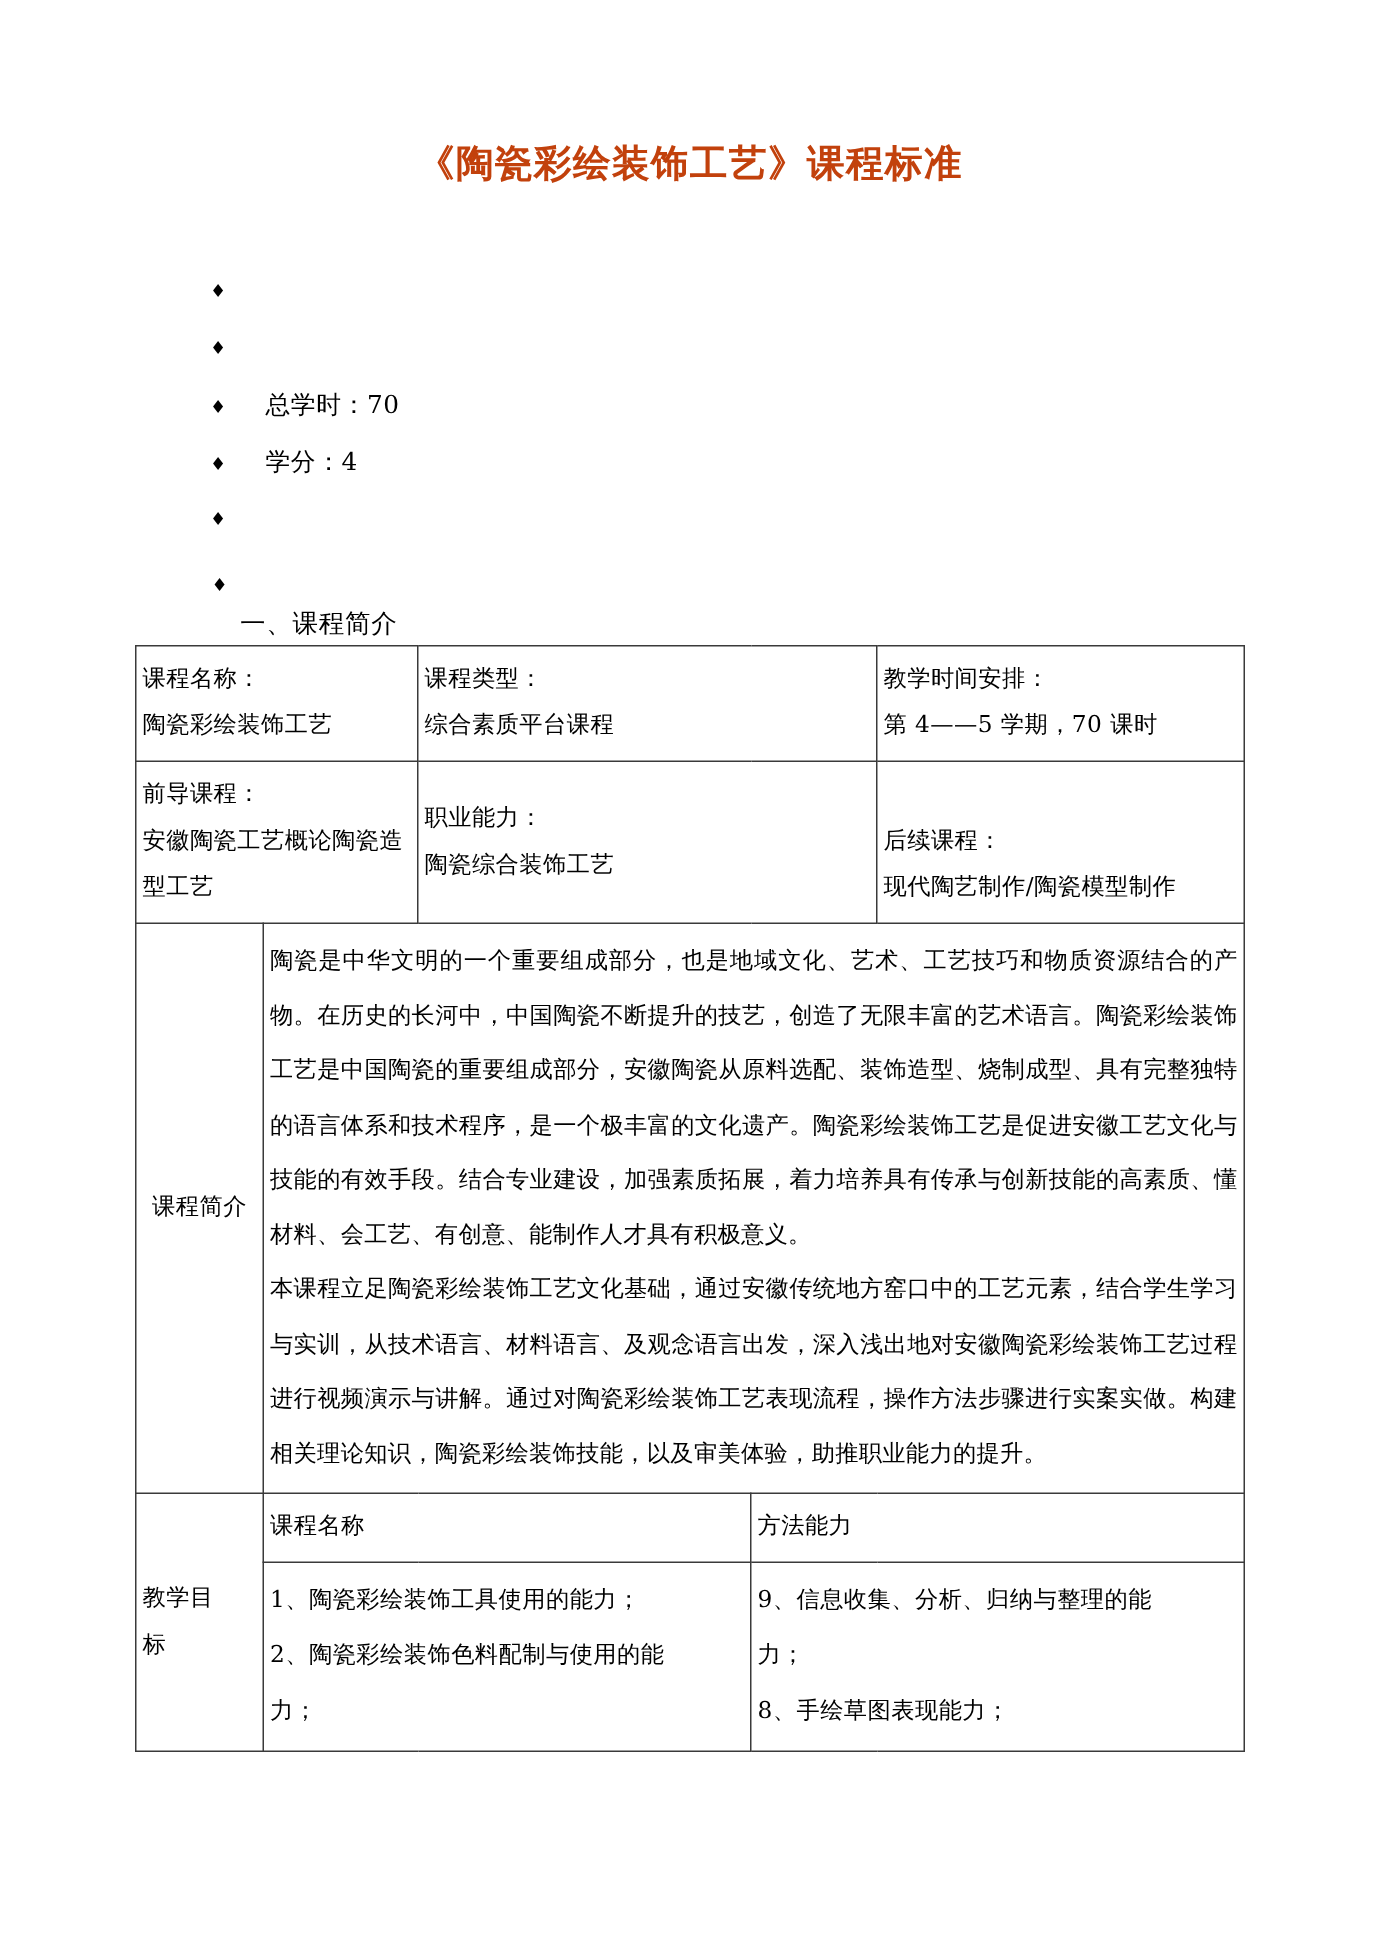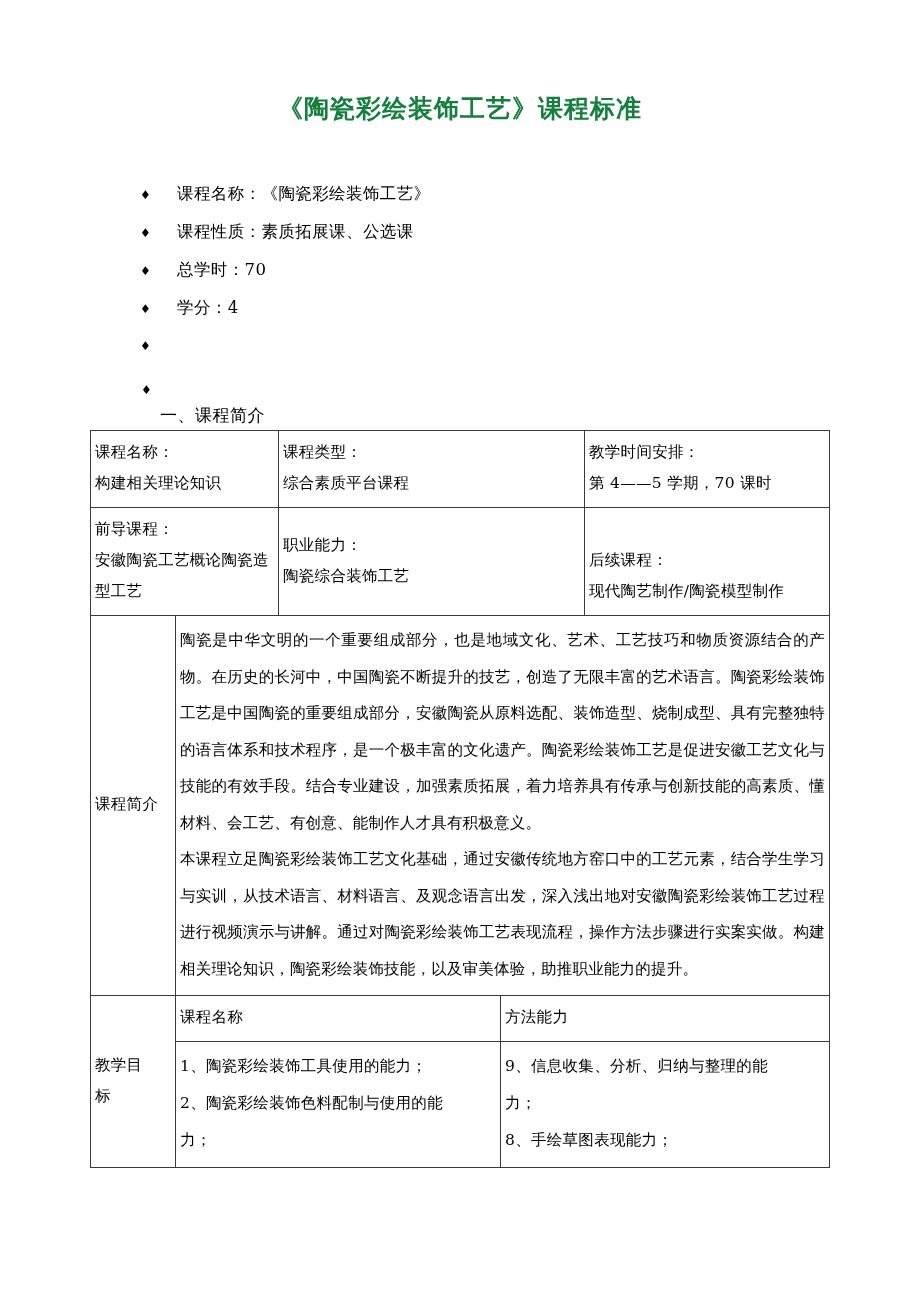--- a/index.html
+++ b/index.html
@@ -26,21 +26,21 @@
   .doc-title {
     position: absolute;
     top: 92px;
     left: 0;
     width: 920px;
     text-align: center;
     font-family: "DejaVu Serif", "Liberation Serif", serif;
     font-size: 25px;
     font-weight: bold;
     letter-spacing: 1px;
-    color: #15803d;
+    color: #c2410c;
   }
 
   
   .bullets {
     position: absolute;
     top: 175px;
     left: 140px;
     width: 700px;
   }
   .bullet-row {
@@ -101,42 +101,40 @@
 
   .cell-line { display: block; white-space: nowrap; }
   .cell-para {
     display: block;
     text-align: justify;
     text-justify: inter-ideograph;
     line-height: 36.5px;
     letter-spacing: 0.2px;
   }
   .intro-cell { padding: 14px 6px 10px 6px; }
-  .intro-label { text-align: left; padding-left: 4px; }
+  .intro-label { text-align: center; padding-left: 4px; }
 
   .goal-head { line-height: 36px; padding-top: 8px; padding-bottom: 6px; }
   .goal-body .cell-line { line-height: 37px; white-space: normal; }
 </style>
 </head>
 <body>
 
 <div class="page">
 
   <div class="doc-title">《陶瓷彩绘装饰工艺》课程标准</div>
 
   <div class="bullets">
 
     <div class="bullet-row">
       <span class="bullet-mark">♦</span>
-      <span class="bullet-text">课程名称：《陶瓷彩绘装饰工艺》</span>
-    </div>
-
-    <div class="bullet-row">
-      <span class="bullet-mark">♦</span>
-      <span class="bullet-text">课程性质：素质拓展课、公选课</span>
+    </div>
+
+    <div class="bullet-row">
+      <span class="bullet-mark">♦</span>
     </div>
 
     <div class="bullet-row">
       <span class="bullet-mark">♦</span>
       <span class="bullet-text">总学时：70</span>
     </div>
 
     <div class="bullet-row">
       <span class="bullet-mark">♦</span>
       <span class="bullet-text">学分：4</span>
@@ -160,21 +158,21 @@
       <col style="width:103px">
       <col style="width:222px">
       <col style="width:84px">
       <col style="width:245px">
     </colgroup>
     <tbody>
 
       <tr>
         <td colspan="2">
           <span class="cell-line">课程名称：</span>
-          <span class="cell-line">构建相关理论知识</span>
+          <span class="cell-line">陶瓷彩绘装饰工艺</span>
         </td>
         <td colspan="2">
           <span class="cell-line">课程类型：</span>
           <span class="cell-line">综合素质平台课程</span>
         </td>
         <td>
           <span class="cell-line">教学时间安排：</span>
           <span class="cell-line">第 4——5 学期，70 课时</span>
         </td>
       </tr>

